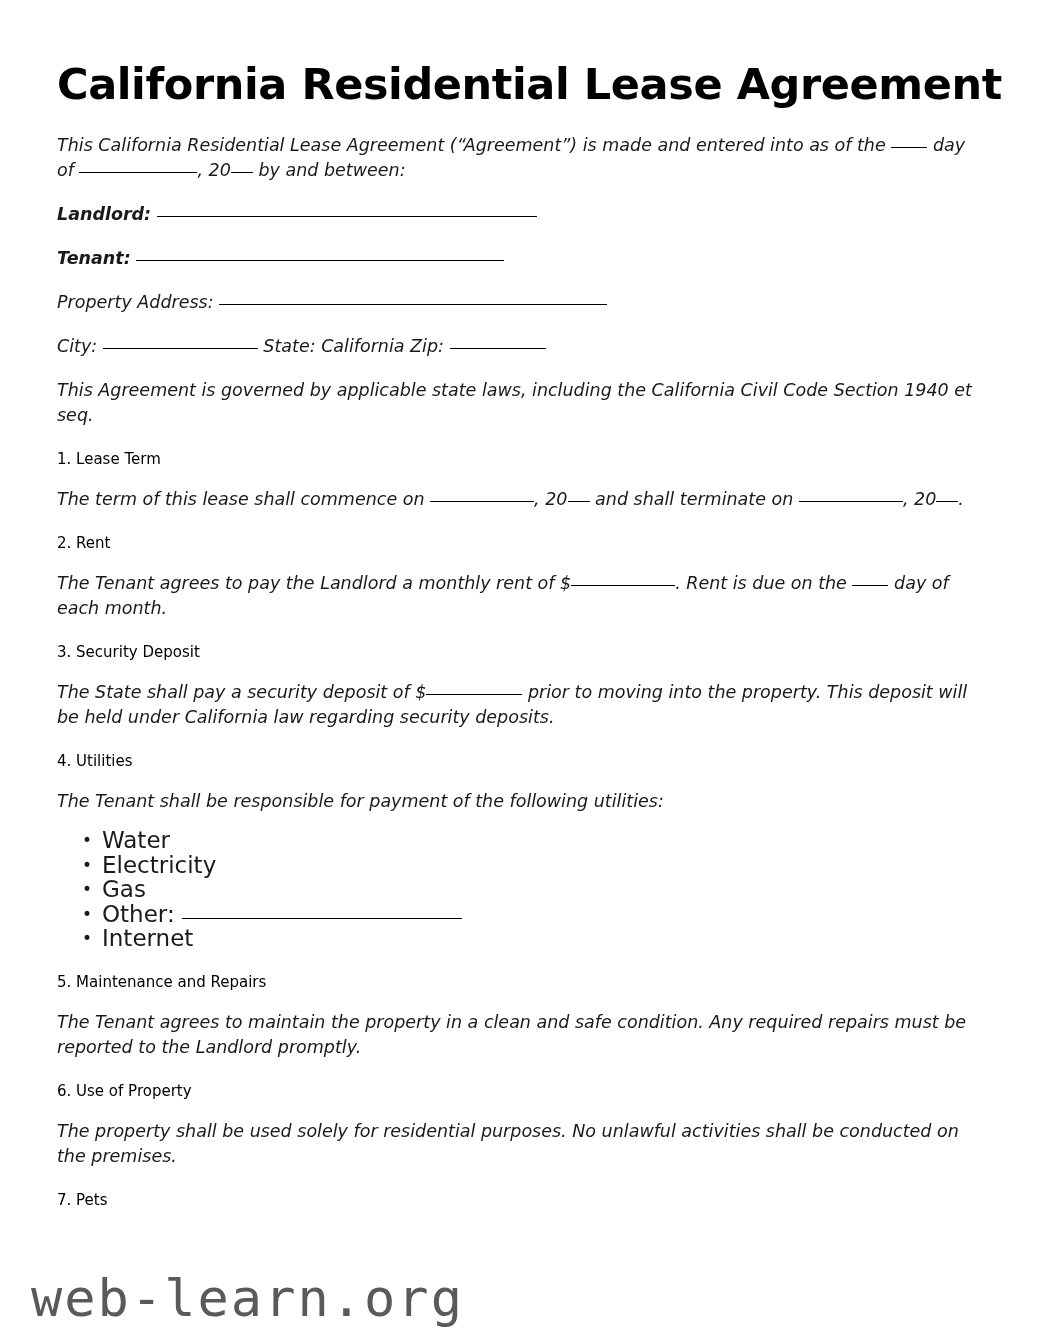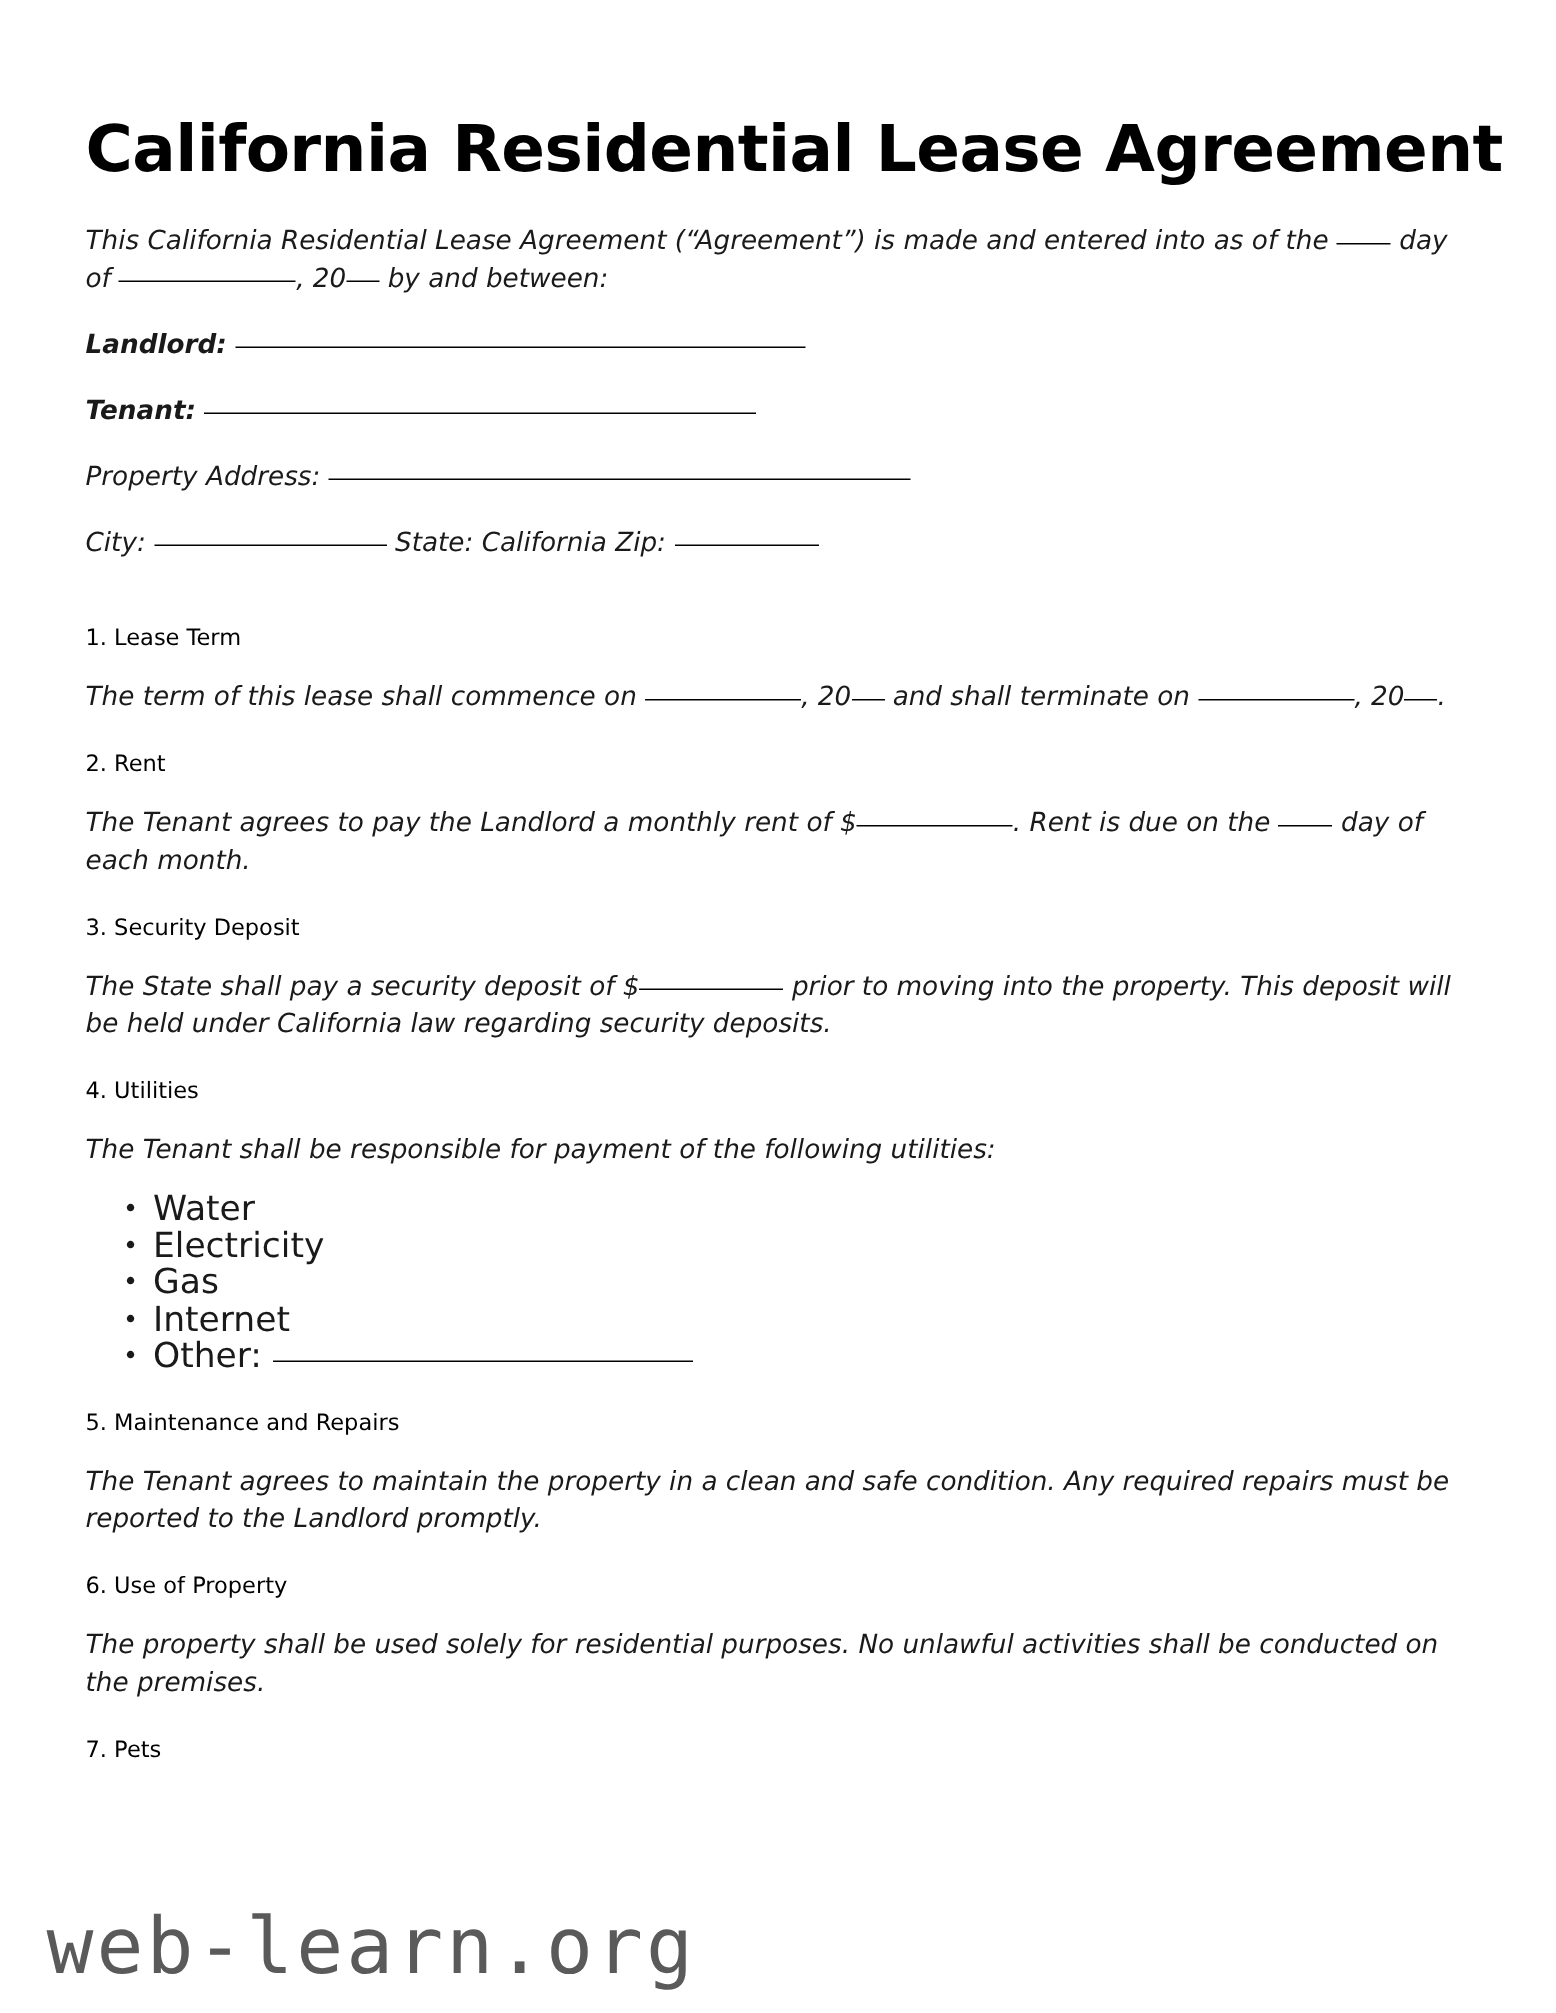--- a/index.html
+++ b/index.html
@@ -28,21 +28,21 @@
     left: 57px;
     top: 0;
     width: 920px;
   }
   .doc-title {
     font-size: 43px;
     font-weight: bold;
     line-height: 1.05;
     letter-spacing: -0.4px;
     margin: 0;
-    padding-top: 78px;
+    padding-top: 62px;
     white-space: nowrap;
   }
   p.para {
     font-size: 17.5px;
     line-height: 25px;
     margin: 0;
     padding: 0;
     color: #1a1a1a;
     font-style: italic;
   }
@@ -154,20 +154,21 @@
 
     <p class="para">
       <span>City:</span>
       <span class="blank b-xl"></span>
       <span>State: California Zip:</span>
       <span class="blank b-m"></span>
     </p>
 
     <div class="gap-field"></div>
 
+    <p class="para">This Agreement is governed by applicable state laws, including the California Civil Code Section 1940 et seq.</p>
 
     <div class="gap-sect"></div>
 
     <h2 class="sect">1. Lease Term</h2>
     <div class="gap-head"></div>
     <p class="para">
       <span>The term of this lease shall commence on</span>
       <span class="blank b-ml"></span><span>, 20</span><span class="blank b-yr"></span>
       <span>and shall terminate on</span>
       <span class="blank b-ml"></span><span>, 20</span><span class="blank b-yr"></span><span>.</span>
@@ -195,22 +196,22 @@
     <div class="gap-sect"></div>
 
     <h2 class="sect">4. Utilities</h2>
     <div class="gap-head"></div>
     <p class="para">The Tenant shall be responsible for payment of the following utilities:</p>
     <div class="gap-list"></div>
     <ul class="utils">
       <li><span>Water</span></li>
       <li><span>Electricity</span></li>
       <li><span>Gas</span></li>
+      <li><span>Other:</span> <span class="blank b-other"></span></li>
       <li><span>Internet</span></li>
-      <li><span>Other:</span> <span class="blank b-other"></span></li>
     </ul>
 
     <div class="gap-sect"></div>
 
     <h2 class="sect">5. Maintenance and Repairs</h2>
     <div class="gap-head"></div>
     <p class="para">The Tenant agrees to maintain the property in a clean and safe condition. Any required repairs must be reported to the Landlord promptly.</p>
 
     <div class="gap-sect"></div>
 

